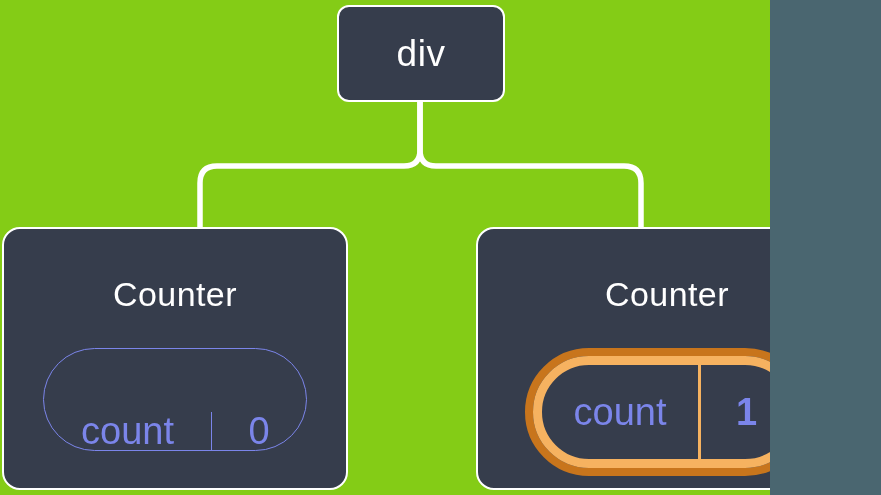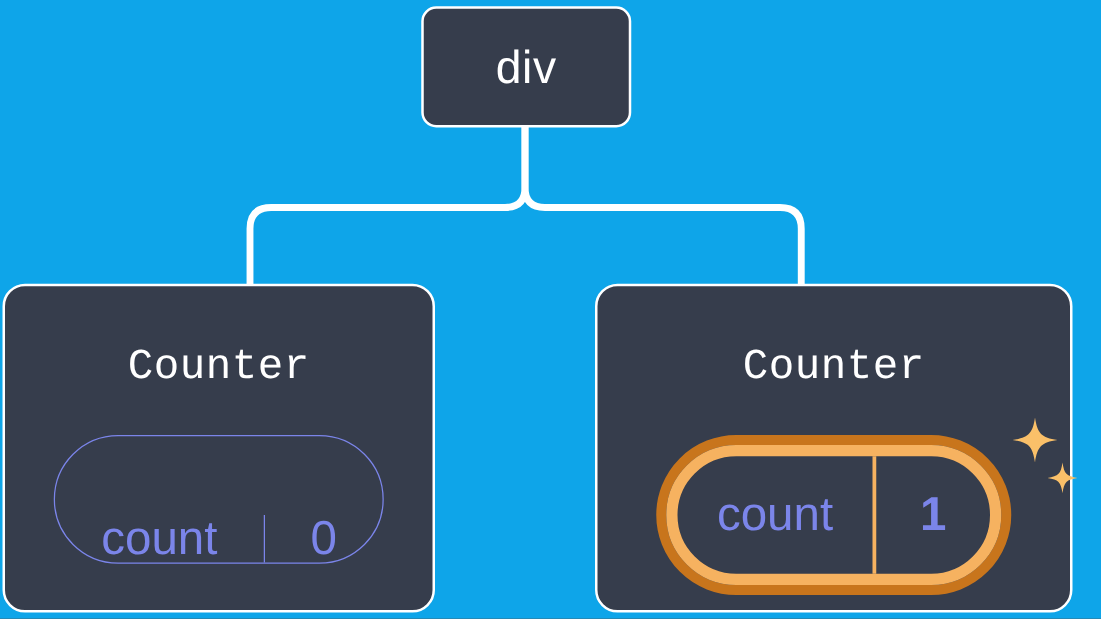--- a/index.html
+++ b/index.html
@@ -2,23 +2,23 @@
 <html><head>
 <meta charset="utf-8">
 <style>
   html, body {
     margin: 0;
     padding: 0;
     background: #4a6670;
   }
   #stage {
     position: relative;
-    width: 881px;
+    width: 770px;
     height: 495px;
-    background: #0ea5e9;
+    background: #84cc16;
     overflow: hidden;
     font-family: "Liberation Sans", sans-serif;
   }
 
   
   #connectors {
     position: absolute;
     left: 0;
     top: 0;
     width: 881px;
@@ -73,21 +73,20 @@
     width: 382px;
     height: 263px;
   }
   .component-title {
     color: #ffffff;
     font-size: 34px;
     font-weight: 400;
     letter-spacing: 0.4px;
     margin-top: 48px;
     line-height: 1;
-    font-family: Liberation Mono, monospace;
   }
 
   
   .pill-wrap {
     position: relative;
     margin-top: 37px;
   }
 
   .pill {
     box-sizing: border-box;

